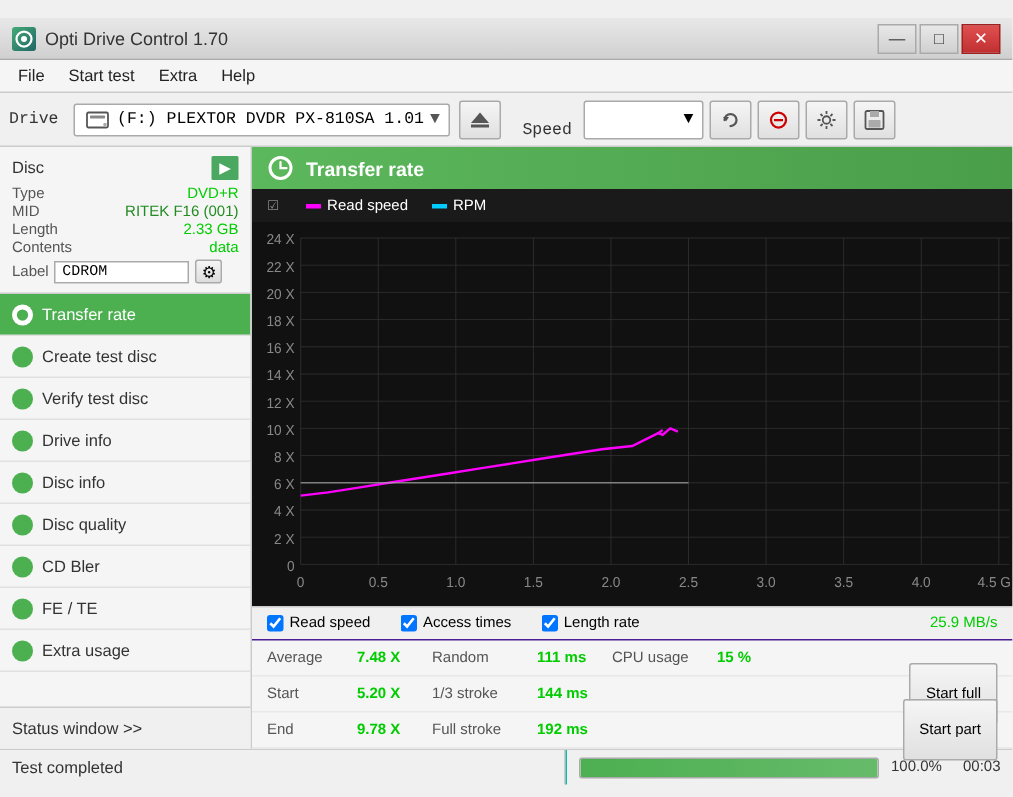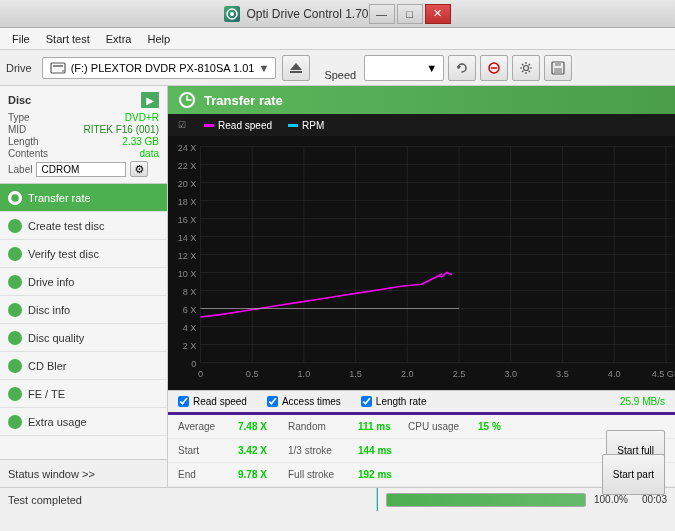--- a/index.html
+++ b/index.html
@@ -4,23 +4,24 @@
   <style>
     * { margin: 0; padding: 0; box-sizing: border-box; }
     body { width: 675px; height: 531px; font-family: 'Segoe UI', Tahoma, sans-serif; font-size: 11px; background: #f0f0f0; overflow: hidden; }
 
     
     .titlebar {
       background: linear-gradient(to bottom, #e8e8e8, #d0d0d0);
       height: 28px;
       display: flex;
       align-items: center;
-      justify-content: center;
+      justify-content: space-between;
       padding: 0 8px;
       border-bottom: 1px solid #aaa;
+      margin-top: 12px;
     }
     .titlebar-left { display: flex; align-items: center; gap: 6px; }
     .titlebar-icon { width: 16px; height: 16px; background: #4a7; border-radius: 2px; }
     .titlebar-title { font-size: 12px; color: #333; }
     .titlebar-controls { display: flex; gap: 2px; }
     .titlebar-btn {
       width: 26px; height: 20px; background: linear-gradient(to bottom, #e8e8e8, #d0d0d0);
       border: 1px solid #aaa; cursor: pointer; display: flex; align-items: center; justify-content: center;
       font-size: 11px; color: #333;
     }
@@ -46,20 +47,21 @@
 
     
     .toolbar {
       background: #f0f0f0;
       height: 36px;
       display: flex;
       align-items: center;
       padding: 0 6px;
       gap: 6px;
       border-bottom: 1px solid #ccc;
+      font-family: Liberation Mono, monospace;
     }
     .toolbar-label { font-size: 11px; color: #333; margin-right: 4px; }
     .drive-select {
       display: flex; align-items: center; gap: 4px;
       background: white; border: 1px solid #aaa; padding: 2px 6px;
       border-radius: 2px; min-width: 220px; font-size: 11px;
     }
     .drive-icon { width: 18px; height: 16px; display: flex; align-items: center; justify-content: center; color: #555; }
     .drive-text { flex: 1; font-size: 11px; }
     .drive-dropdown-arrow { color: #555; }
@@ -91,32 +93,32 @@
 
     
     .disc-panel {
       padding: 6px 8px;
       border-bottom: 1px solid #ccc;
     }
     .disc-header {
       display: flex; align-items: center; justify-content: space-between;
       margin-bottom: 4px;
     }
-    .disc-title { font-weight: bold; font-size: 11px; color: #333; }
+    .disc-title { font-weight: normal; font-size: 11px; color: #333; }
     .disc-arrow-btn {
       width: 18px; height: 16px; background: #4aa860; border: none; cursor: pointer;
       display: flex; align-items: center; justify-content: center; color: white; font-size: 10px; border-radius: 1px;
     }
     .disc-row { display: flex; justify-content: space-between; margin-bottom: 1px; }
     .disc-key { color: #555; font-size: 10px; }
     .disc-val { color: #00cc00; font-size: 10px; }
     .disc-val-dark { color: #228b22; font-size: 10px; }
     .label-row { display: flex; align-items: center; gap: 4px; margin-top: 2px; }
     .label-input {
-      border: 1px solid #aaa; padding: 1px 4px; font-size: 10px; width: 90px; background: white;
+      border: 1px solid #aaa; padding: 1px 4px; font-size: 10px; width: 90px; background: white; font-family: Liberation Mono, monospace;
     }
     .label-gear {
       width: 18px; height: 16px; background: linear-gradient(to bottom, #f5f5f5, #ddd);
       border: 1px solid #aaa; display: flex; align-items: center; justify-content: center;
       cursor: pointer; font-size: 11px; border-radius: 2px;
     }
 
     
     .sidebar-nav { flex: 1; overflow: hidden; }
     .nav-item {
@@ -166,21 +168,21 @@
     .checkboxes-row {
       background: #f0f0f0; height: 22px; display: flex; align-items: center;
       padding: 0 10px; gap: 20px; border-top: 1px solid #ccc;
     }
     .checkbox-item { display: flex; align-items: center; gap: 4px; font-size: 10px; }
     .checkbox-item input { width: 11px; height: 11px; }
     .burst-val { margin-left: auto; color: #00cc00; font-size: 10px; }
 
     
     .stats-area {
-      background: #f5f5f5; border-top: 3px solid #4c1d95;
+      background: #f5f5f5; border-top: 1px solid #4c1d95;
     }
     .stats-row {
       display: flex; align-items: center; height: 24px; padding: 0 10px;
       border-bottom: 1px solid #e8e8e8;
     }
     .stat-label { width: 60px; font-size: 10px; color: #555; }
     .stat-val { width: 50px; color: #00cc00; font-size: 10px; font-weight: bold; }
     .stat-label2 { width: 70px; font-size: 10px; color: #555; }
     .stat-val2 { width: 50px; color: #00cc00; font-size: 10px; font-weight: bold; }
     .stat-label3 { width: 70px; font-size: 10px; color: #555; }
@@ -532,21 +534,21 @@
         <span class="stat-label">Average</span>
         <span class="stat-val">7.48 X</span>
         <span class="stat-label2">Random</span>
         <span class="stat-val2">111 ms</span>
         <span class="stat-label3">CPU usage</span>
         <span class="stat-val3">15 %</span>
       </div>
 
       <div class="stats-row">
         <span class="stat-label">Start</span>
-        <span class="stat-val">3.42 X</span>
+        <span class="stat-val">5.20 X</span>
         <span class="stat-label2">1/3 stroke</span>
         <span class="stat-val2">144 ms</span>
         <button class="stat-btn" style="margin-left:auto;">Start full</button>
       </div>
 
       <div class="stats-row">
         <span class="stat-label">End</span>
         <span class="stat-val">9.78 X</span>
         <span class="stat-label2">Full stroke</span>
         <span class="stat-val2">192 ms</span>

